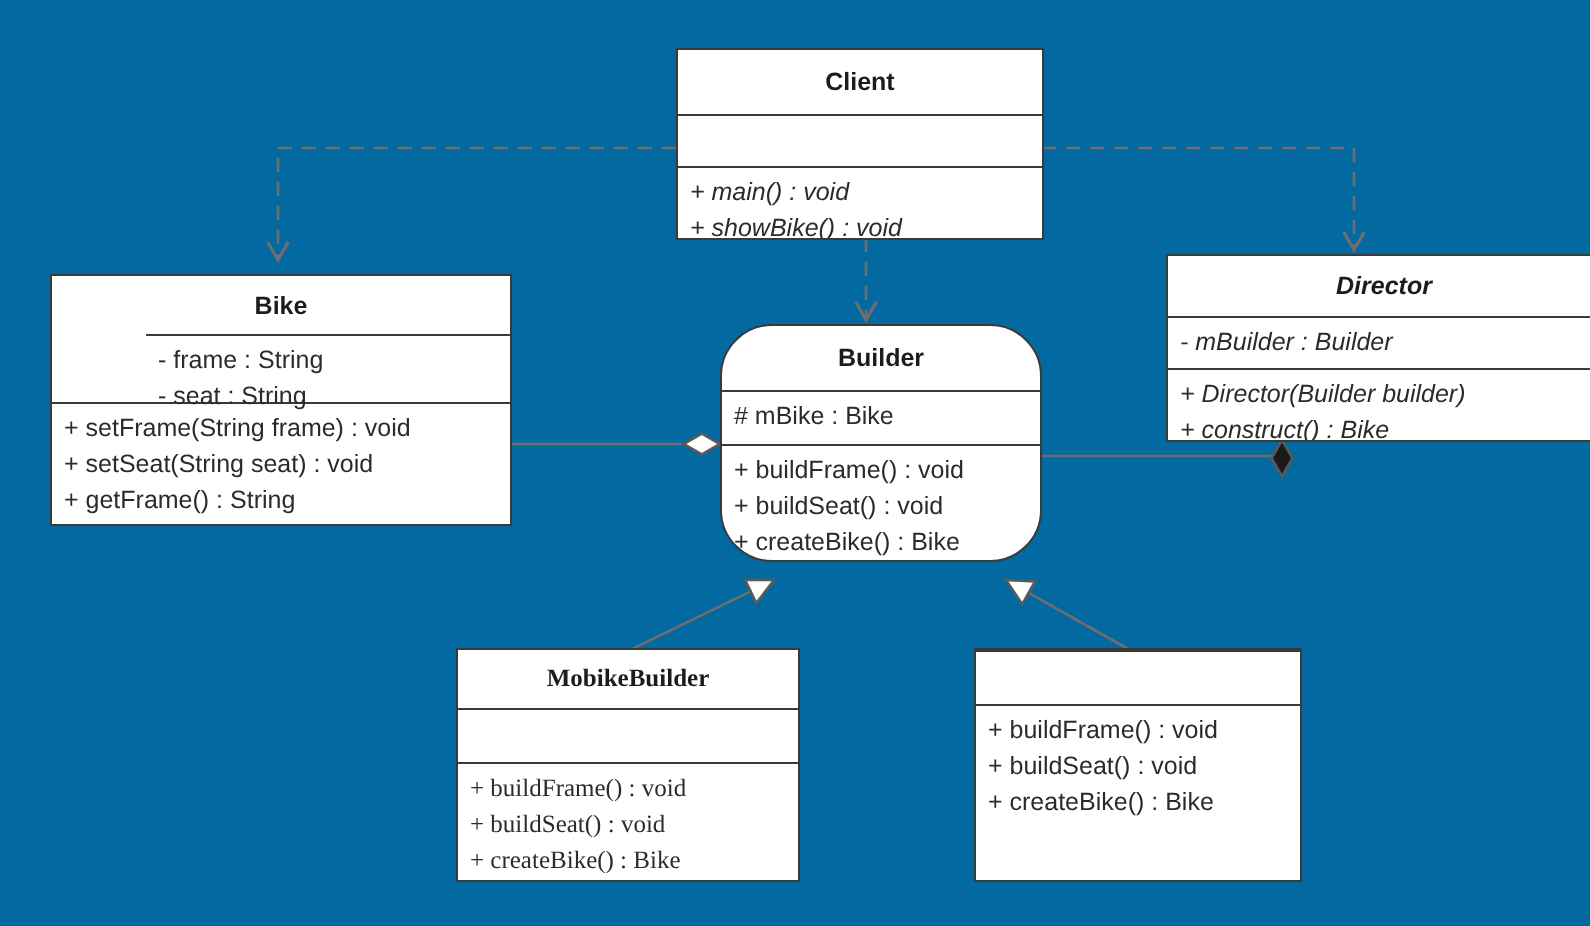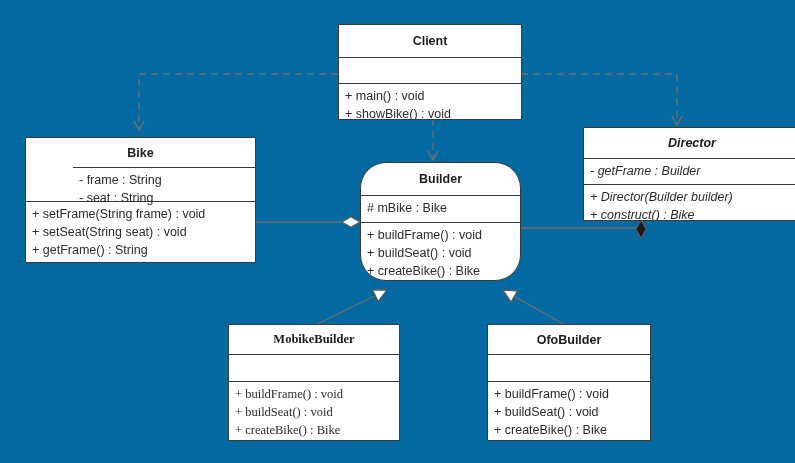--- a/index.html
+++ b/index.html
@@ -88,21 +88,21 @@
     <path d="M 521,228 L 641,228 L 641,220" fill="none" stroke="#6e6e6e" stroke-width="1.3" marker-end="url(#filledDiamond)"></path>
 
     <path d="M 315,325 L 387,290" fill="none" stroke="#6e6e6e" stroke-width="1.3" marker-end="url(#hollowTri)"></path>
 
     <path d="M 565,325 L 503,290" fill="none" stroke="#6e6e6e" stroke-width="1.3" marker-end="url(#hollowTri)"></path>
   </svg>
 
   <div class="uml-class" style="left:338px; top:24px; width:184px; height:96px;">
     <div class="cls-title" style="height:32px;">Client</div>
     <div class="cls-compartment cls-empty" style="height:26px;"></div>
-    <div class="cls-compartment" style="height:38px;">
+    <div class="cls-compartment" style="height:38px;font-style:italic;">
       <div class="cls-row">+ main() : void</div>
       <div class="cls-row">+ showBike() : void</div>
     </div>
   </div>
 
   <div class="uml-class" style="left:25px; top:137px; width:231px; height:126px;">
     <div class="cls-title" style="height:29px;text-align:right;">Bike</div>
     <div class="cls-compartment" style="height:34px;margin-left:47px;">
       <div class="cls-row">- frame : String</div>
       <div class="cls-row">- seat : String</div>
@@ -123,40 +123,39 @@
     <div class="cls-compartment" style="height:60px;">
       <div class="cls-row">+ buildFrame() : void</div>
       <div class="cls-row">+ buildSeat() : void</div>
       <div class="cls-row">+ createBike() : Bike</div>
     </div>
   </div>
 
   <div class="uml-class" style="left:583px; top:127px; width:218px; height:94px;font-style:italic;">
     <div class="cls-title" style="height:30px;">Director</div>
     <div class="cls-compartment" style="height:26px;">
-      <div class="cls-row">- getFrame : Builder</div>
+      <div class="cls-row">- mBuilder : Builder</div>
     </div>
     <div class="cls-compartment" style="height:38px;">
       <div class="cls-row">+ Director(Builder builder)</div>
       <div class="cls-row">+ construct() : Bike</div>
     </div>
   </div>
 
   <div class="uml-class" style="left:228px; top:324px; width:172px; height:117px;font-family:Liberation Serif, serif;">
     <div class="cls-title" style="height:29px;">MobikeBuilder</div>
     <div class="cls-compartment cls-empty" style="height:27px;"></div>
     <div class="cls-compartment" style="height:60px;">
       <div class="cls-row">+ buildFrame() : void</div>
       <div class="cls-row">+ buildSeat() : void</div>
       <div class="cls-row">+ createBike() : Bike</div>
     </div>
   </div>
 
   <div class="uml-class" style="left:487px; top:324px; width:164px; height:117px;">
-    <div class="cls-title" style="height:29px;">OfoBuilder</div>
     <div class="cls-compartment cls-empty" style="height:27px;"></div>
     <div class="cls-compartment" style="height:60px;">
       <div class="cls-row">+ buildFrame() : void</div>
       <div class="cls-row">+ buildSeat() : void</div>
       <div class="cls-row">+ createBike() : Bike</div>
     </div>
   </div>
 
 </div>
 

